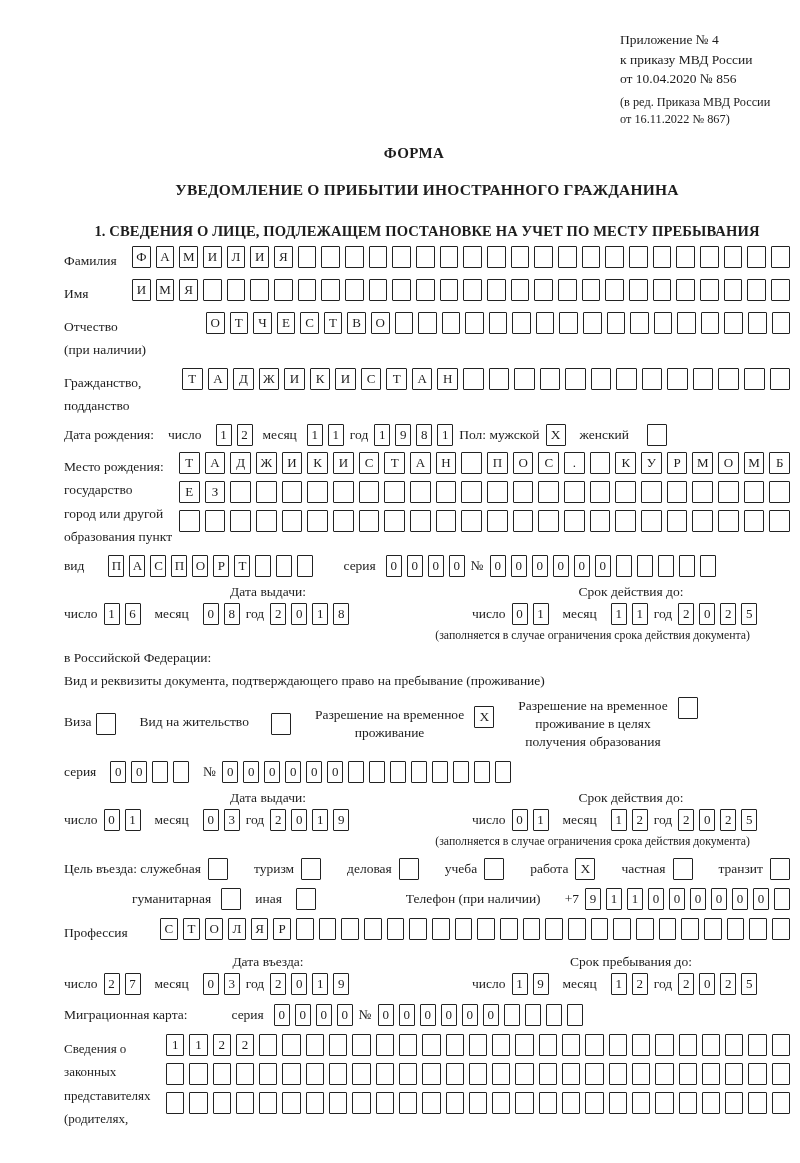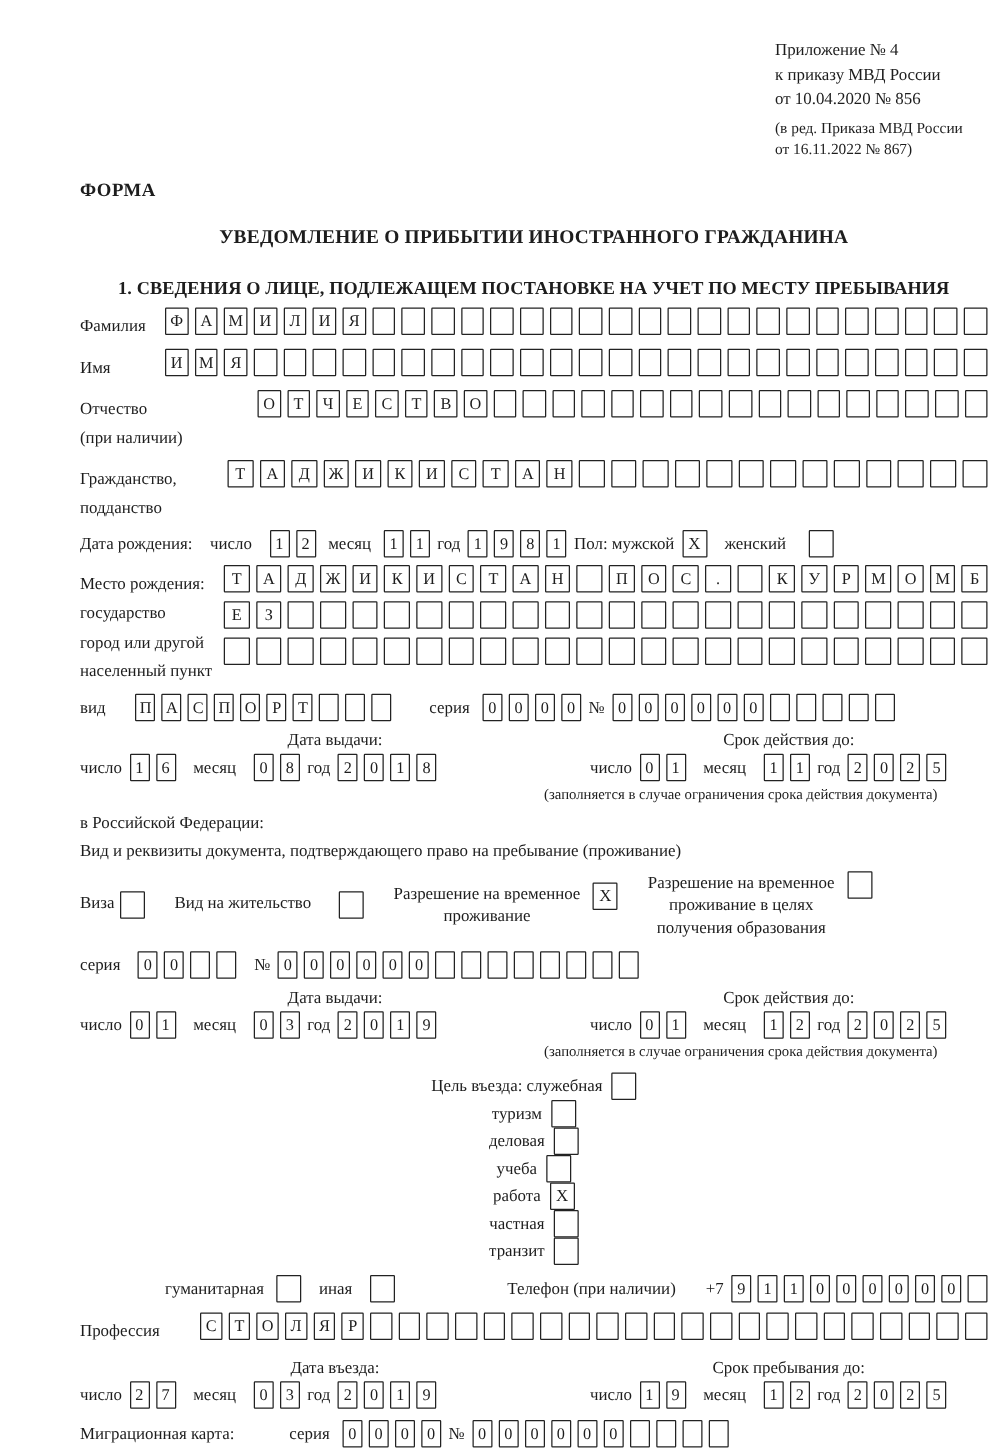--- a/index.html
+++ b/index.html
@@ -6,21 +6,21 @@
   html,body { background:#ffffff; }
   .page {
     width:800px; height:1163px; background:#fff; color:#1d1d1d;
     font-family:"Liberation Serif","DejaVu Serif",serif;
     padding:30px 10px 16px 64px; position:relative; overflow:hidden;
   }
   
   .annex { margin-left:556px; font-size:13.5px; line-height:19.5px; }
   .annex .sub { font-size:12.3px; line-height:17px; }
   .annex .sub.first { margin-top:5px; }
-  .forma { font-weight:bold; font-size:15px; text-align:left; padding-right:26px; margin-top:17px; letter-spacing:.4px; }
+  .forma { font-weight:bold; font-size:15px; text-align:center; padding-right:26px; margin-top:17px; letter-spacing:.4px; }
   
   .title { text-align:center; font-weight:bold; font-size:15.5px; line-height:23px; margin-top:16px; letter-spacing:.2px; }
   .u-line { display:inline-block; width:56px; border-bottom:2.2px solid #3a3a3a; height:15px; margin-left:10px; }
   .sec { font-weight:bold; font-size:14.6px; margin-top:22px; text-align:center; letter-spacing:.1px; white-space:nowrap; }
   
   .frow { display:flex; align-items:flex-start; margin-top:6px; font-size:13.5px; }
   .lbl { flex:none; padding-top:3px; line-height:24px; }
   .lbl.tight { line-height:23.5px; }
   .cells { display:flex; gap:5px; flex:1; min-width:0; }
   .cells.fx { flex:none; }
@@ -49,21 +49,21 @@
   .note-r { font-size:11.8px; text-align:right; padding-right:40px; margin-top:3px; }
   .para { font-size:13.5px; margin-top:7px; }
   
   .permit-row { display:flex; align-items:center; margin-top:8px; font-size:13.5px; }
   .pitem { display:flex; align-items:flex-start; }
   .pitem .ml { text-align:center; line-height:18px; }
   .pitem .cbox { margin-left:10px; }
   .gap6{width:6px;flex:none} .gap10{width:10px;flex:none} .gap14{width:14px;flex:none}
   .gap18{width:18px;flex:none} .gap24{width:24px;flex:none} .gap30{width:30px;flex:none}
   .ml-auto { margin-left:auto; }
-  .purpose-row { display:flex; align-items:center; justify-content:space-between; margin-top:9px; font-size:13.5px;flex-direction:column; }
+  .purpose-row { display:flex; align-items:center; justify-content:space-between; margin-top:9px; font-size:13.5px; }
   .purpose-row .pp { display:flex; align-items:center; gap:7px; white-space:nowrap; }
 </style>
 </head>
 <body>
 
 <div class="page">
 
   <div class="annex">
     <div>Приложение № 4</div>
     <div>к приказу МВД России</div>
@@ -247,21 +247,21 @@
     <span class="t">женский</span>
     <span class="gap18"></span>
     <span class="cbox"></span>
   </div>
 
   <div class="frow">
     <div class="lbl tight" style="width:115px">
       <div>Место рождения:</div>
       <div>государство</div>
       <div>город или другой</div>
-      <div>населенный пункт</div>
+      <div>образования пункт</div>
     </div>
     <div class="stack" style="flex:1;min-width:0">
       <div class="cells">
           <span class="cell">Т</span>
           <span class="cell">А</span>
           <span class="cell">Д</span>
           <span class="cell">Ж</span>
           <span class="cell">И</span>
           <span class="cell">К</span>
           <span class="cell">И</span>

